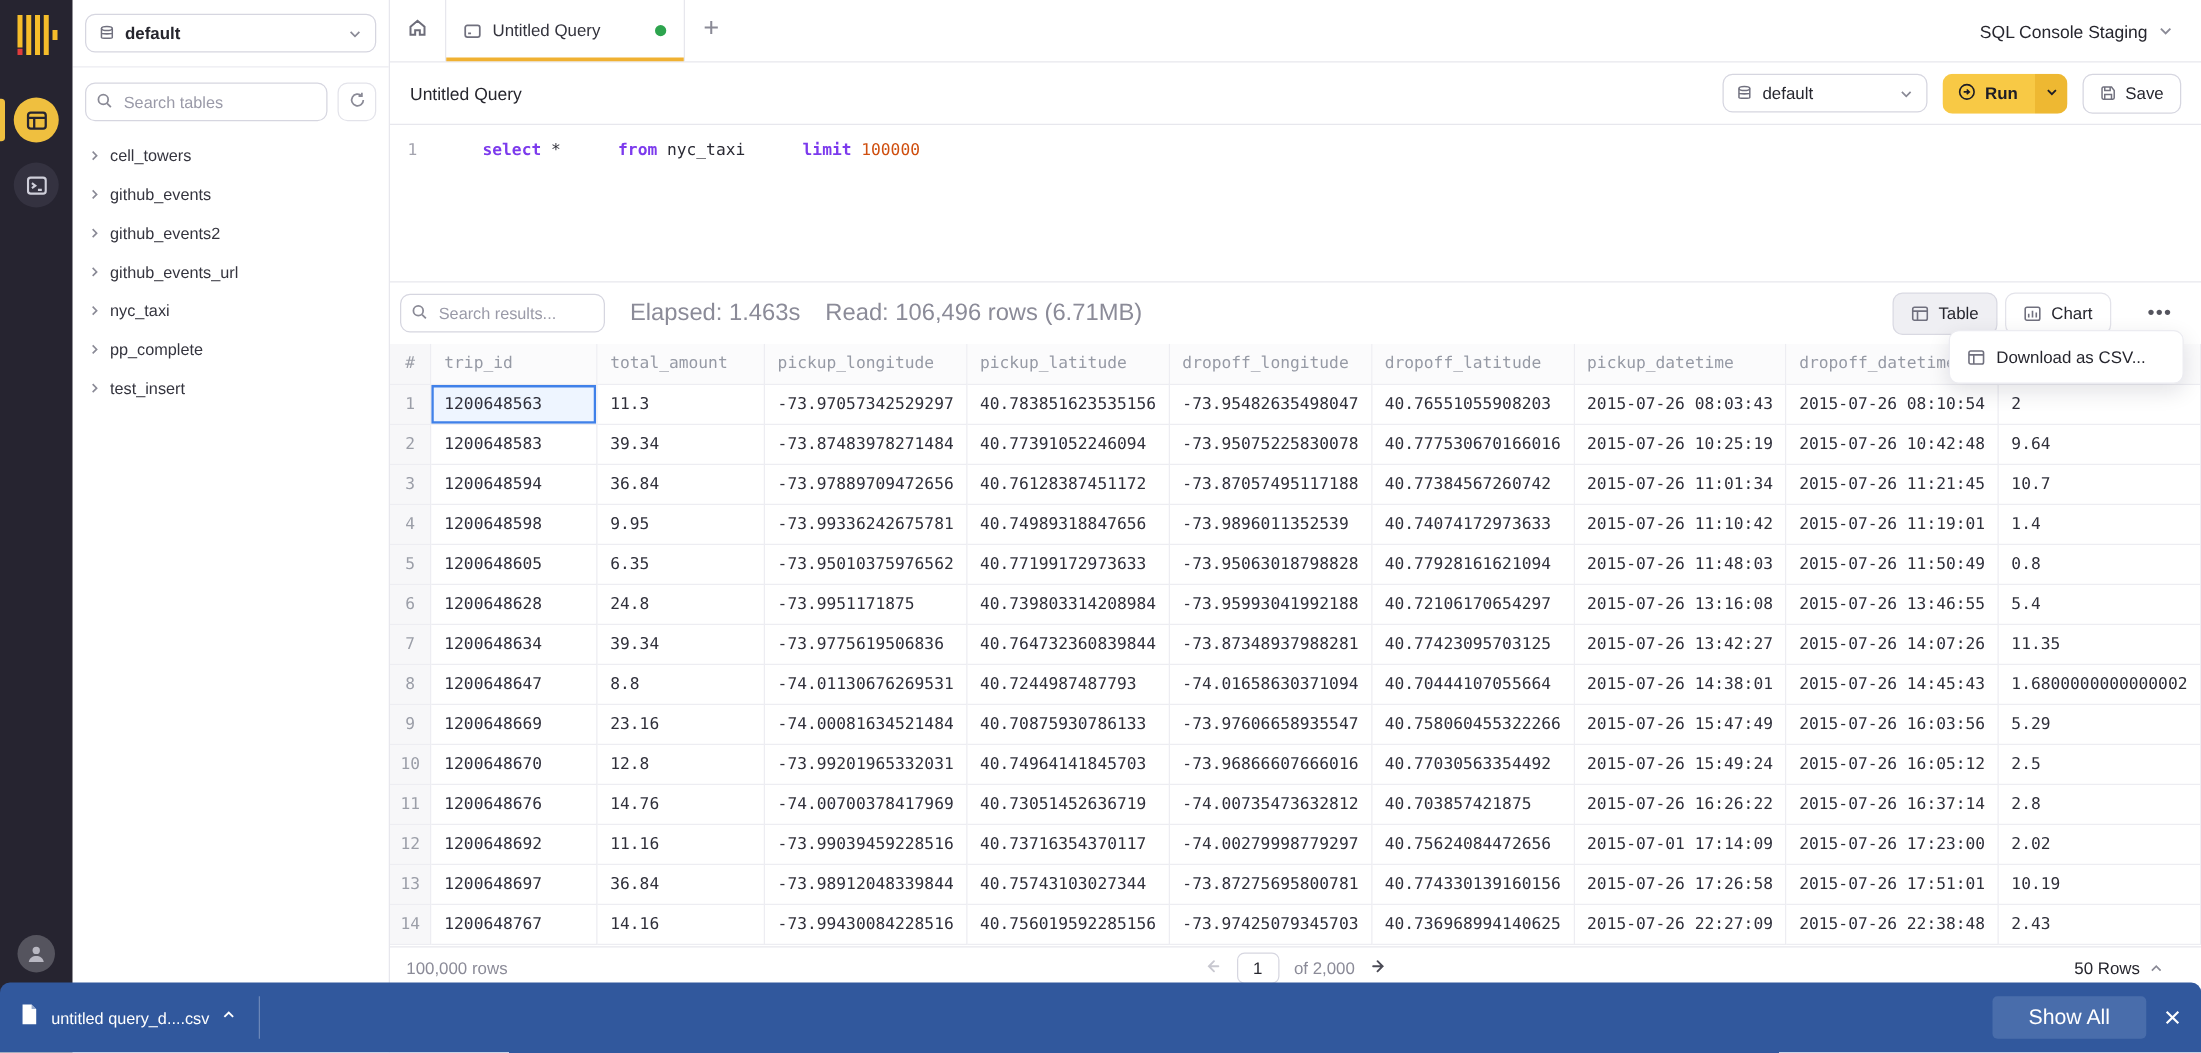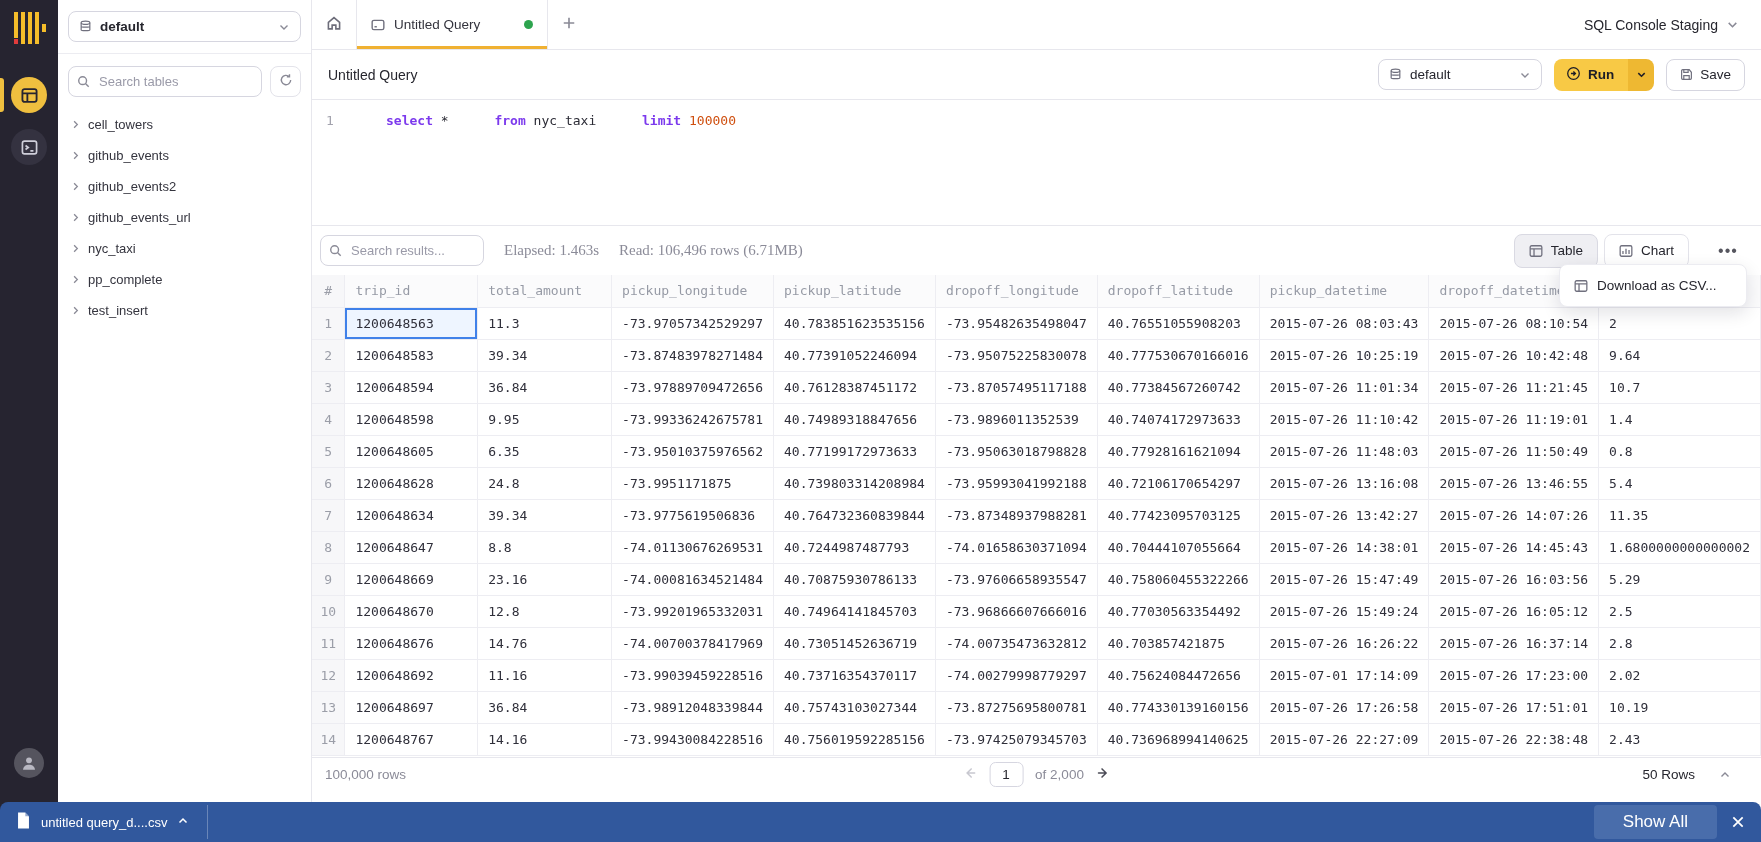--- a/index.html
+++ b/index.html
@@ -57,21 +57,21 @@
   .editor { height:125px; padding:13px 0; font-family:"DejaVu Sans Mono", monospace; font-size:13px; display:flex; }
   .editor .ln { width:36px; text-align:center; color:#a3a3ae; }
   .tok-kw { color:#7c3aed; font-weight:700;margin-left:38px; }
   .tok-plain { color:#2b2b35; }
   .tok-num { color:#cf4f0f; }
 
   
   .results { flex:1; border-top:1px solid #e7e7ed; display:flex; flex-direction:column; position:relative; min-height:0; }
   .rtoolbar { height:49px; display:flex; align-items:center; gap:20px; padding:0 14px 0 8px; }
   .rtoolbar .search-box { flex:0 0 164px; }
-  .meta { font-size:15px; color:#8b8b98;font-family:Liberation Serif, serif; }
+  .meta { font-size:19px; color:#8b8b98; }
   .rt-spacer { flex:1; }
   .viewseg { display:flex; }
   .view-btn { display:flex; align-items:center; gap:8px; height:34px; padding:0 14px; font-size:13.5px; color:#26262e; cursor:pointer; border:1px solid transparent; border-radius:8px; background:#fff; }
   .view-btn .vicon { color:#70707e; display:flex; }
   .view-btn.active { background:#efeff3; border-color:#d9d9e2; }
   .view-btn.outline { border-color:#e3e3ea; margin-left:6px;text-align:center; }
   .more-btn { width:38px; height:34px; display:flex; align-items:center; justify-content:center; color:#55555e; font-size:16px; letter-spacing:1px; cursor:pointer; }
   .menu { position:absolute; top:38px; right:14px; width:188px; background:#fff; border:1px solid #ececf1; border-radius:8px; box-shadow:0 6px 18px rgba(20,20,40,.12); padding:5px; z-index:6; }
   .menu-item { display:flex; align-items:center; gap:9px; padding:8px 9px; font-size:13.5px; color:#26262e; border-radius:6px; cursor:pointer; }
   .menu-item .micon { color:#70707e; display:flex; }
@@ -83,24 +83,24 @@
   .grid td { height:32px; color:#2f2f3a; border-bottom:1px solid #ededf2; border-right:1px solid #ededf2; padding:0 10px; overflow:hidden; white-space:nowrap; background:#fff; }
   .grid td.selected { box-shadow:inset 0 0 0 2px #4081e9; background:#eef5ff; }
 
   .rfooter { height:34px; border-top:1px solid #e7e7ed; display:flex; align-items:center; padding:0 30px 0 13px; font-size:13.5px; position:relative; }
   .total { color:#8b8b98; }
   .pager { position:absolute; left:50%; transform:translateX(-50%); display:flex; align-items:center; gap:12px; }
   .pg-prev { color:#c8c8d0; cursor:default; }
   .pg-next { color:#4a4a55; cursor:pointer; }
   .pg-box { width:34px; height:25px; border:1px solid #d6d6e0; border-radius:6px; display:flex; align-items:center; justify-content:center; color:#26262e; }
   .pg-of { color:#8b8b98; }
-  .rowsper { margin-left:auto; display:flex; align-items:center; gap:24px; color:#26262e; cursor:pointer; }
+  .rowsper { margin-left:auto; display:flex; align-items:center; gap:7px; color:#26262e; cursor:pointer; }
 
   
-  .dlbar { position:absolute; left:0; right:0; bottom:0; height:40px; background:#31589d; border-radius:8px 8px 0 0; display:flex; align-items:center; color:#fff; z-index:10; }
+  .dlbar { position:absolute; left:0; right:0; bottom:0; height:56px; background:#31589d; border-radius:8px 8px 0 0; display:flex; align-items:center; color:#fff; z-index:10; }
   .dl-chip { display:flex; align-items:center; gap:10px; padding:0 18px 0 16px; height:100%; cursor:pointer; }
   .dl-name { font-size:13px; }
   .dl-divider { width:1px; height:34px; background:rgba(255,255,255,.28); }
   .dl-spacer { flex:1; }
   .showall-btn { background:#496dab; border:none; color:#fff; font-size:17px; padding:7px 29px; border-radius:4px; cursor:pointer; font-family:"Liberation Sans",sans-serif; }
   .dl-close { margin:0 16px 0 14px; display:flex; cursor:pointer; color:#fff; }
 </style>
 </head>
 <body>
 

